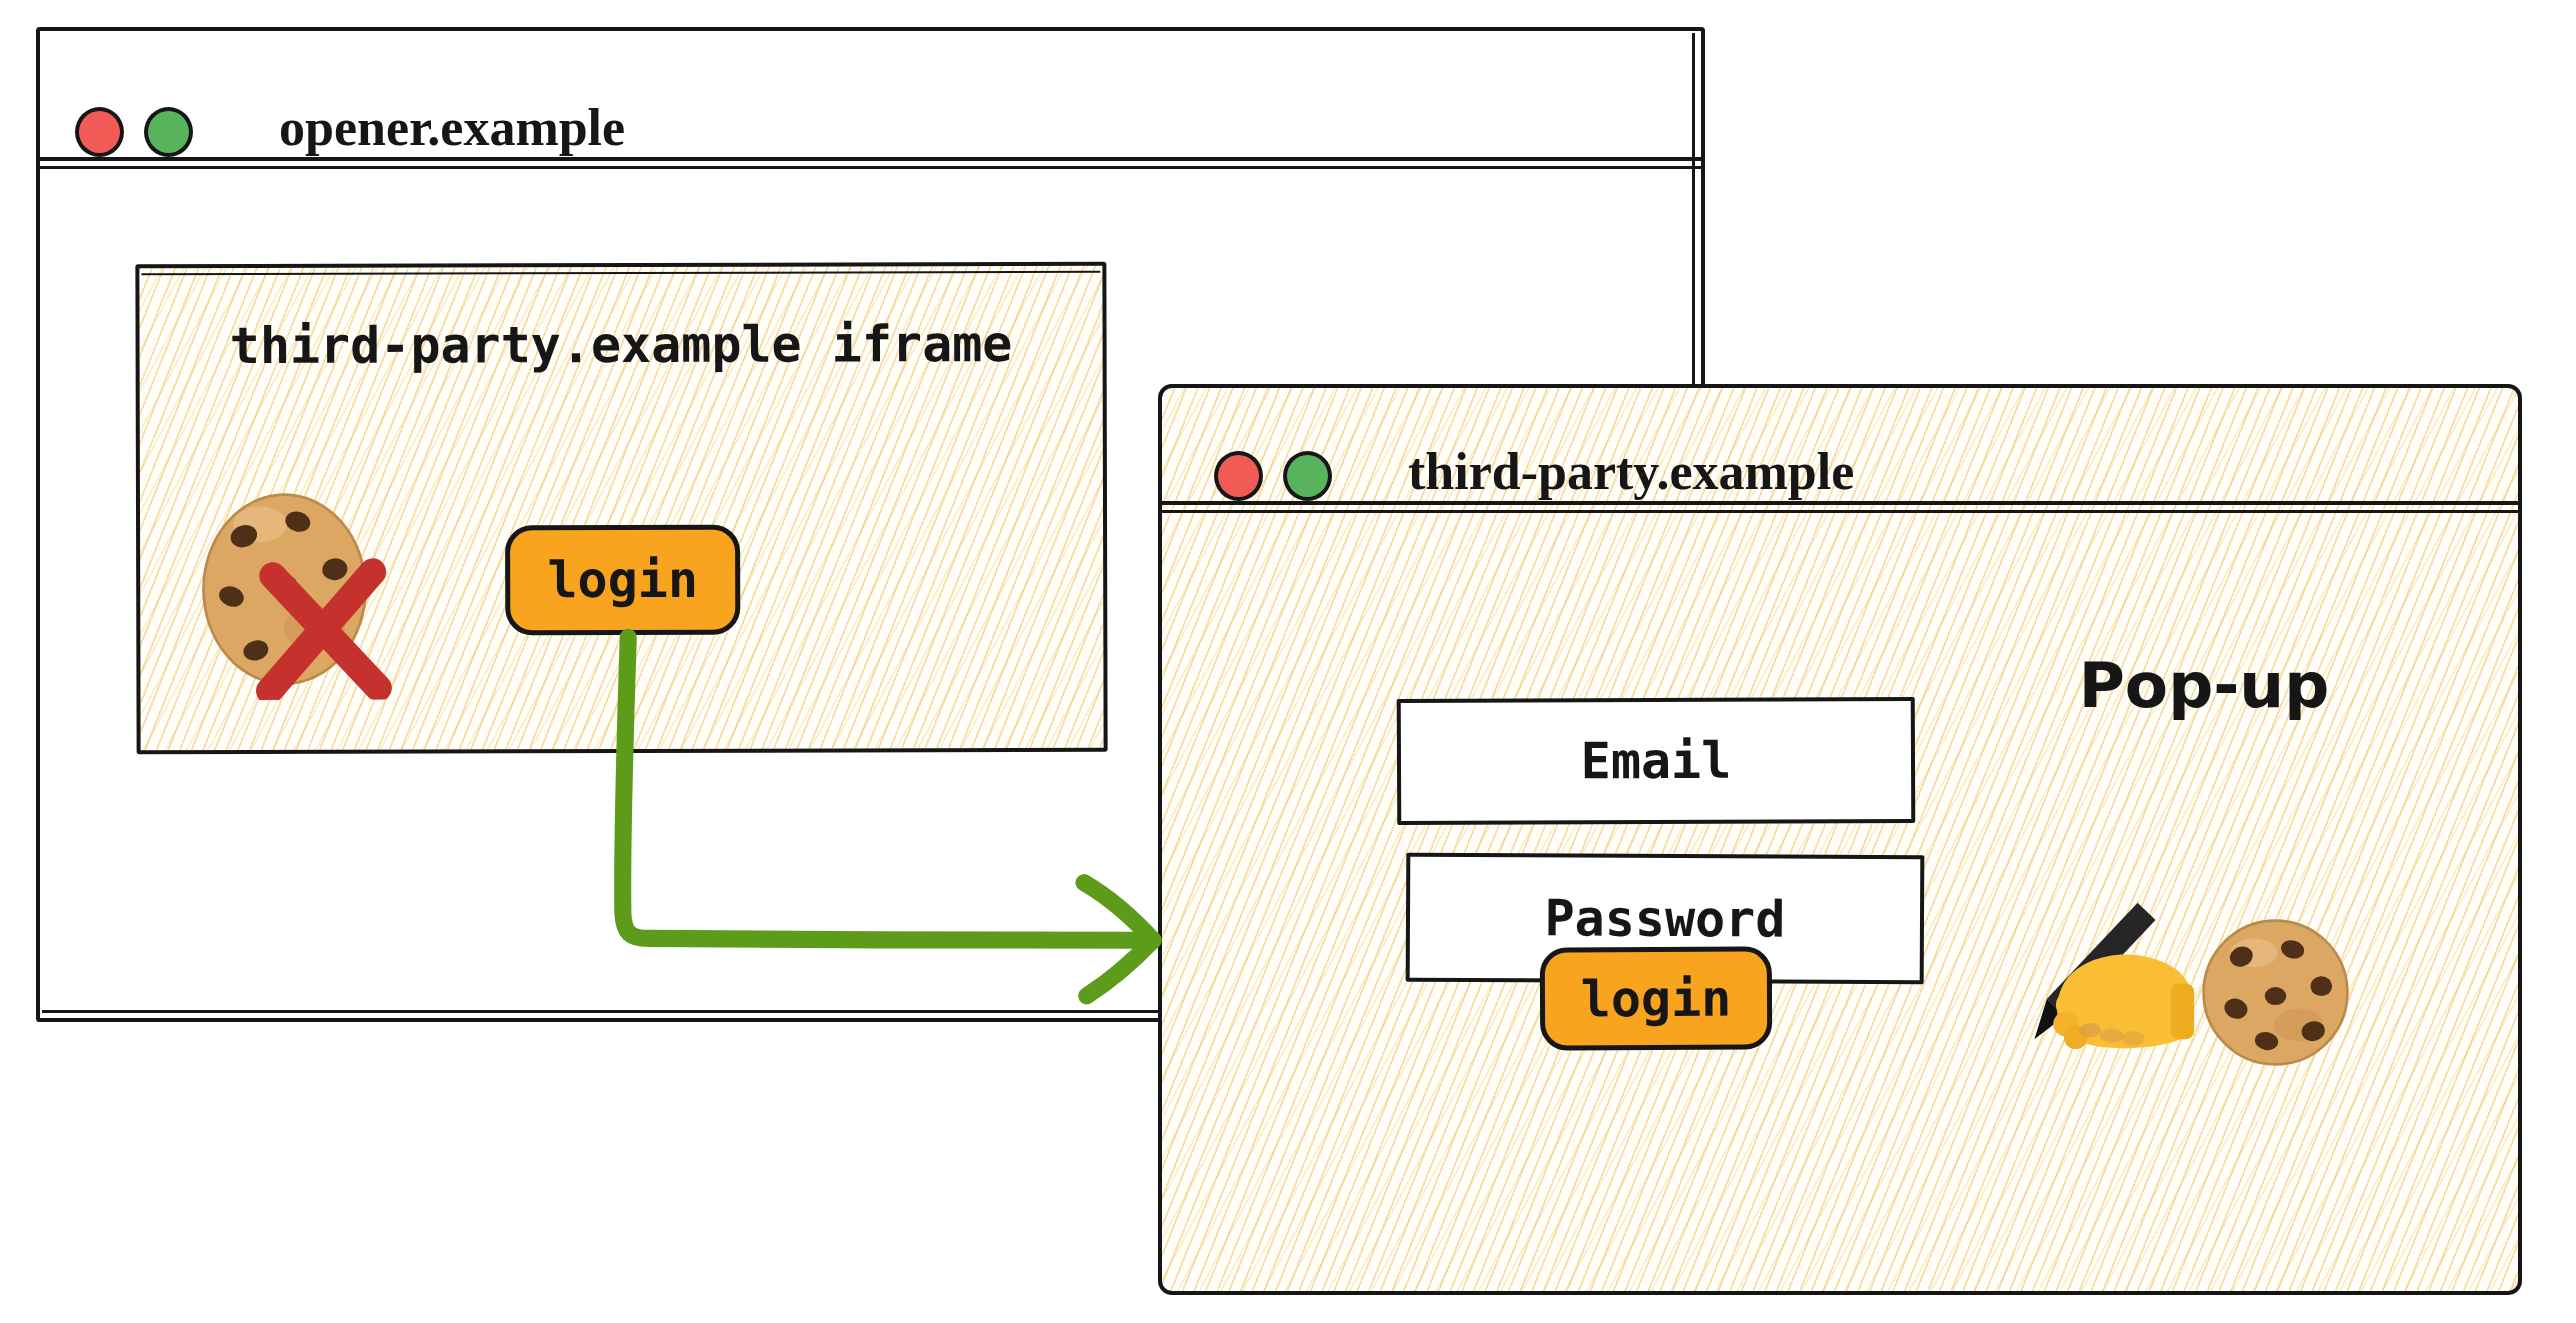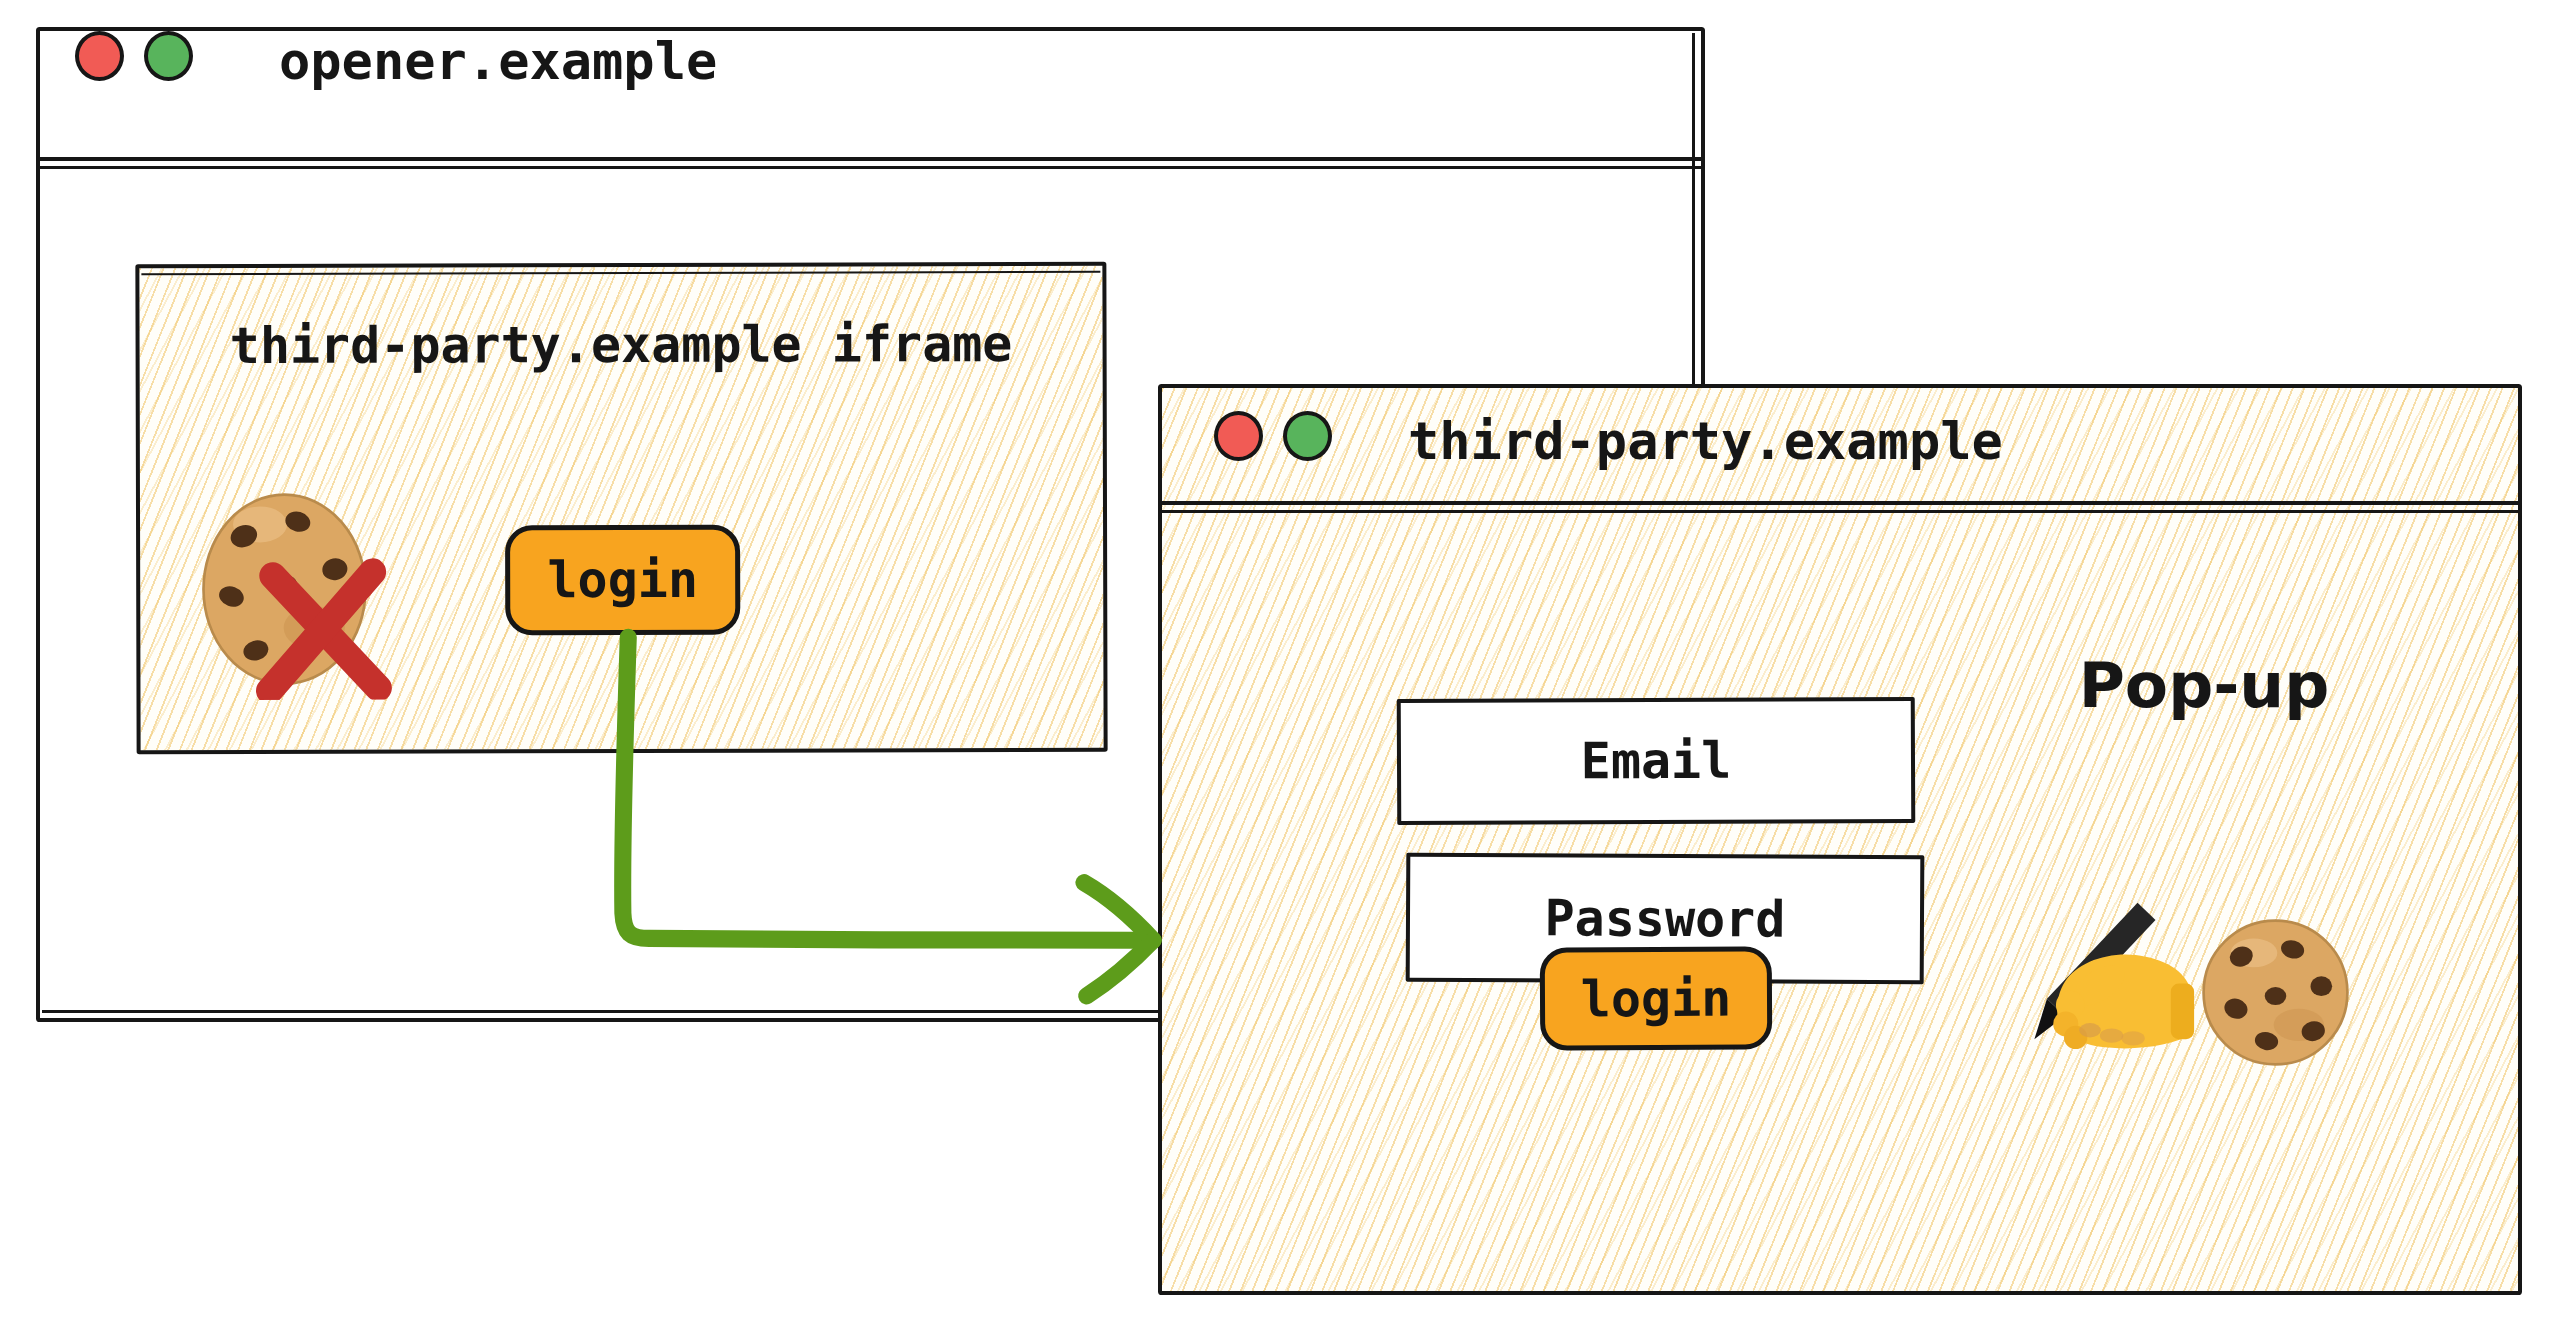--- a/index.html
+++ b/index.html
@@ -15,23 +15,24 @@
   body{width:2576px;height:1324px;overflow:hidden;position:relative;
        font-family:"DejaVu Sans Mono","Liberation Mono",monospace;color:var(--border-ink);}
   *{box-sizing:border-box;}
 
   .window{position:absolute;border:4.5px solid var(--border-ink);border-radius:3.6px;background:#fff;}
   .hatch{
     background-color:#fffef9;
     background-image:
       repeating-linear-gradient(112deg, rgba(240,195,100,0.55) 0 1.8px, transparent 1.8px 10.8px),
       repeating-linear-gradient(118deg, rgba(244,210,135,0.38) 0 1.8px, transparent 1.8px 19px);
+    border-radius: 14px;
   }
 
-  .titlebar{position:relative;display:flex;align-items:flex-start;border-bottom:4.5px solid var(--border-ink);}
+  .titlebar{position:relative;display:flex;align-items:flex-end;border-bottom:4.5px solid var(--border-ink);font-family:Liberation Serif, serif;}
   .titlebar::after{content:'';position:absolute;left:-1.8px;right:-1.8px;bottom:-11.7px;height:2.7px;background:var(--border-ink);}
   .window-title{font-weight:700;font-size:52px;white-space:nowrap;}
 
   .light{width:49px;height:50px;border:4.5px solid var(--border-ink);border-radius:50%;flex:0 0 auto;}
   .light.red{background:var(--traffic-red);}
   .light.green{background:var(--traffic-green);}
 
   
   #opener-window{left:36px;top:27px;width:1669px;height:995px;z-index:1;}
   #opener-window::before{content:'';position:absolute;left:1.8px;right:1.8px;bottom:5.4px;height:2.7px;background:var(--border-ink);}

